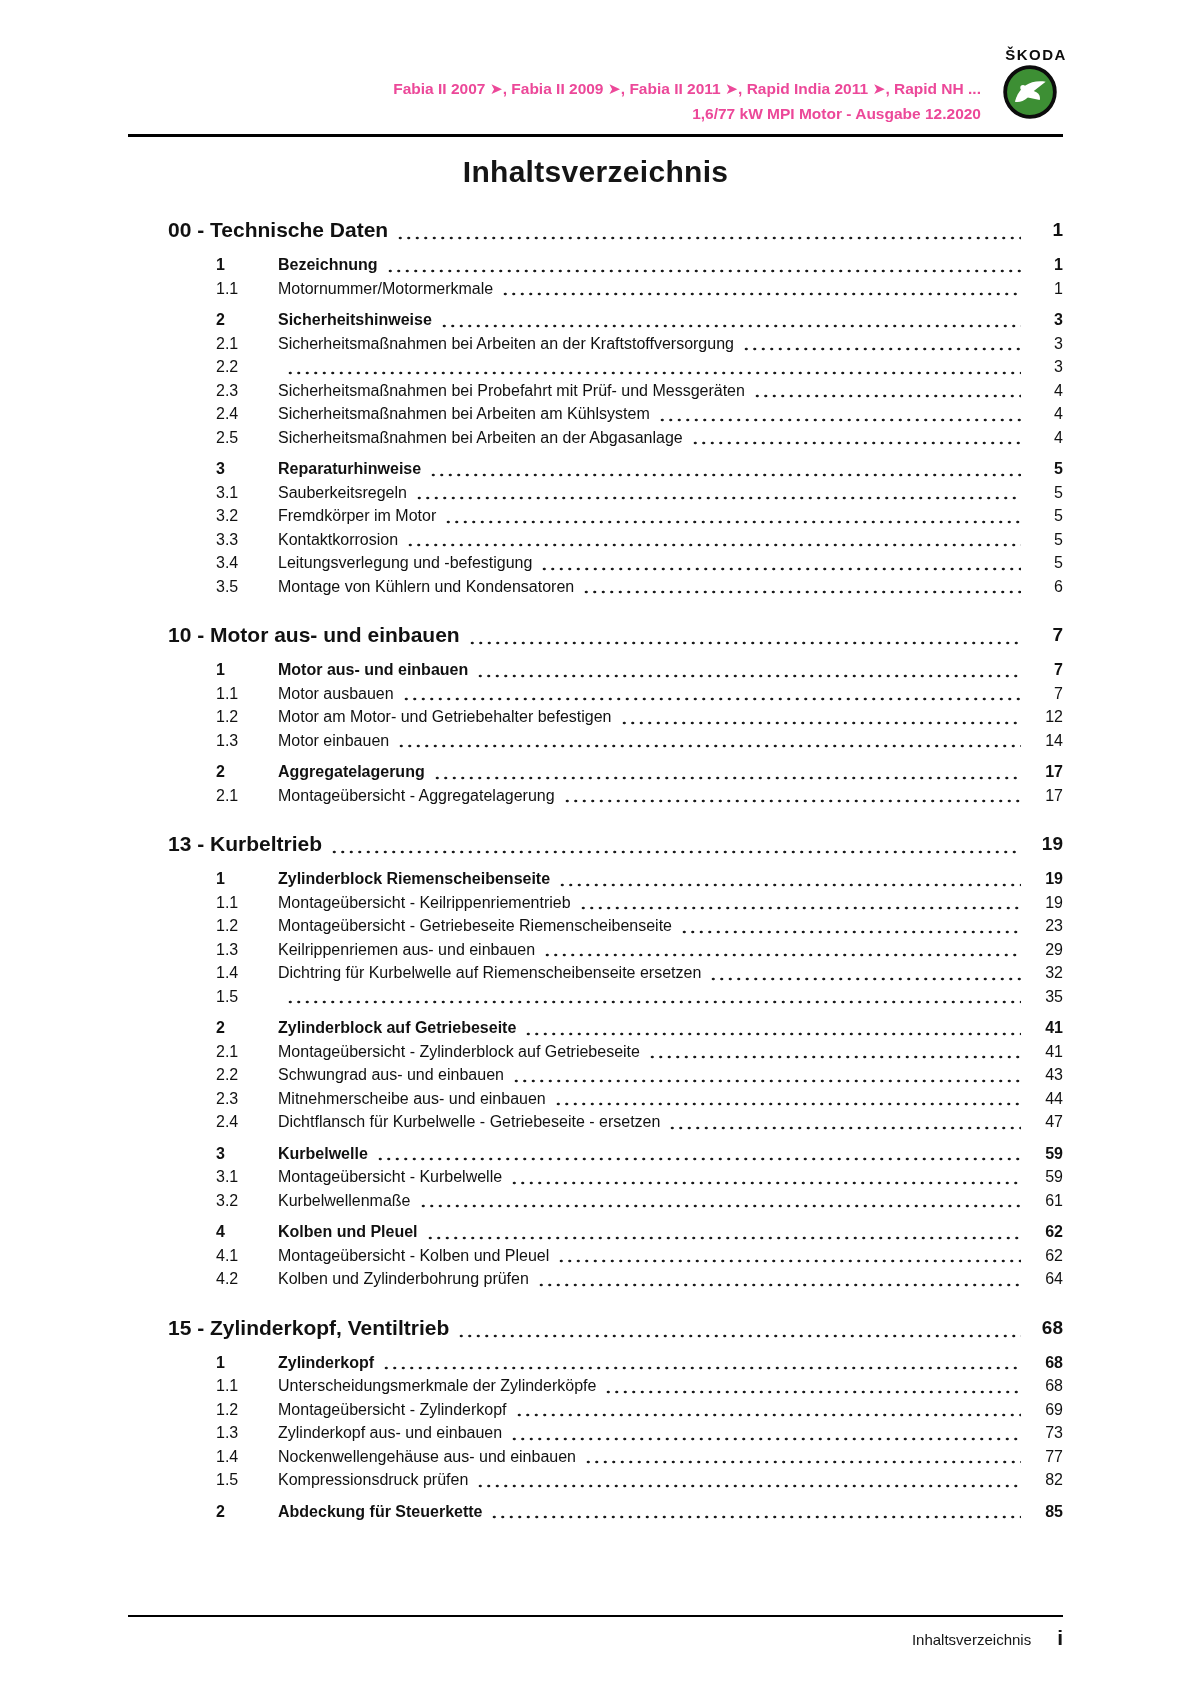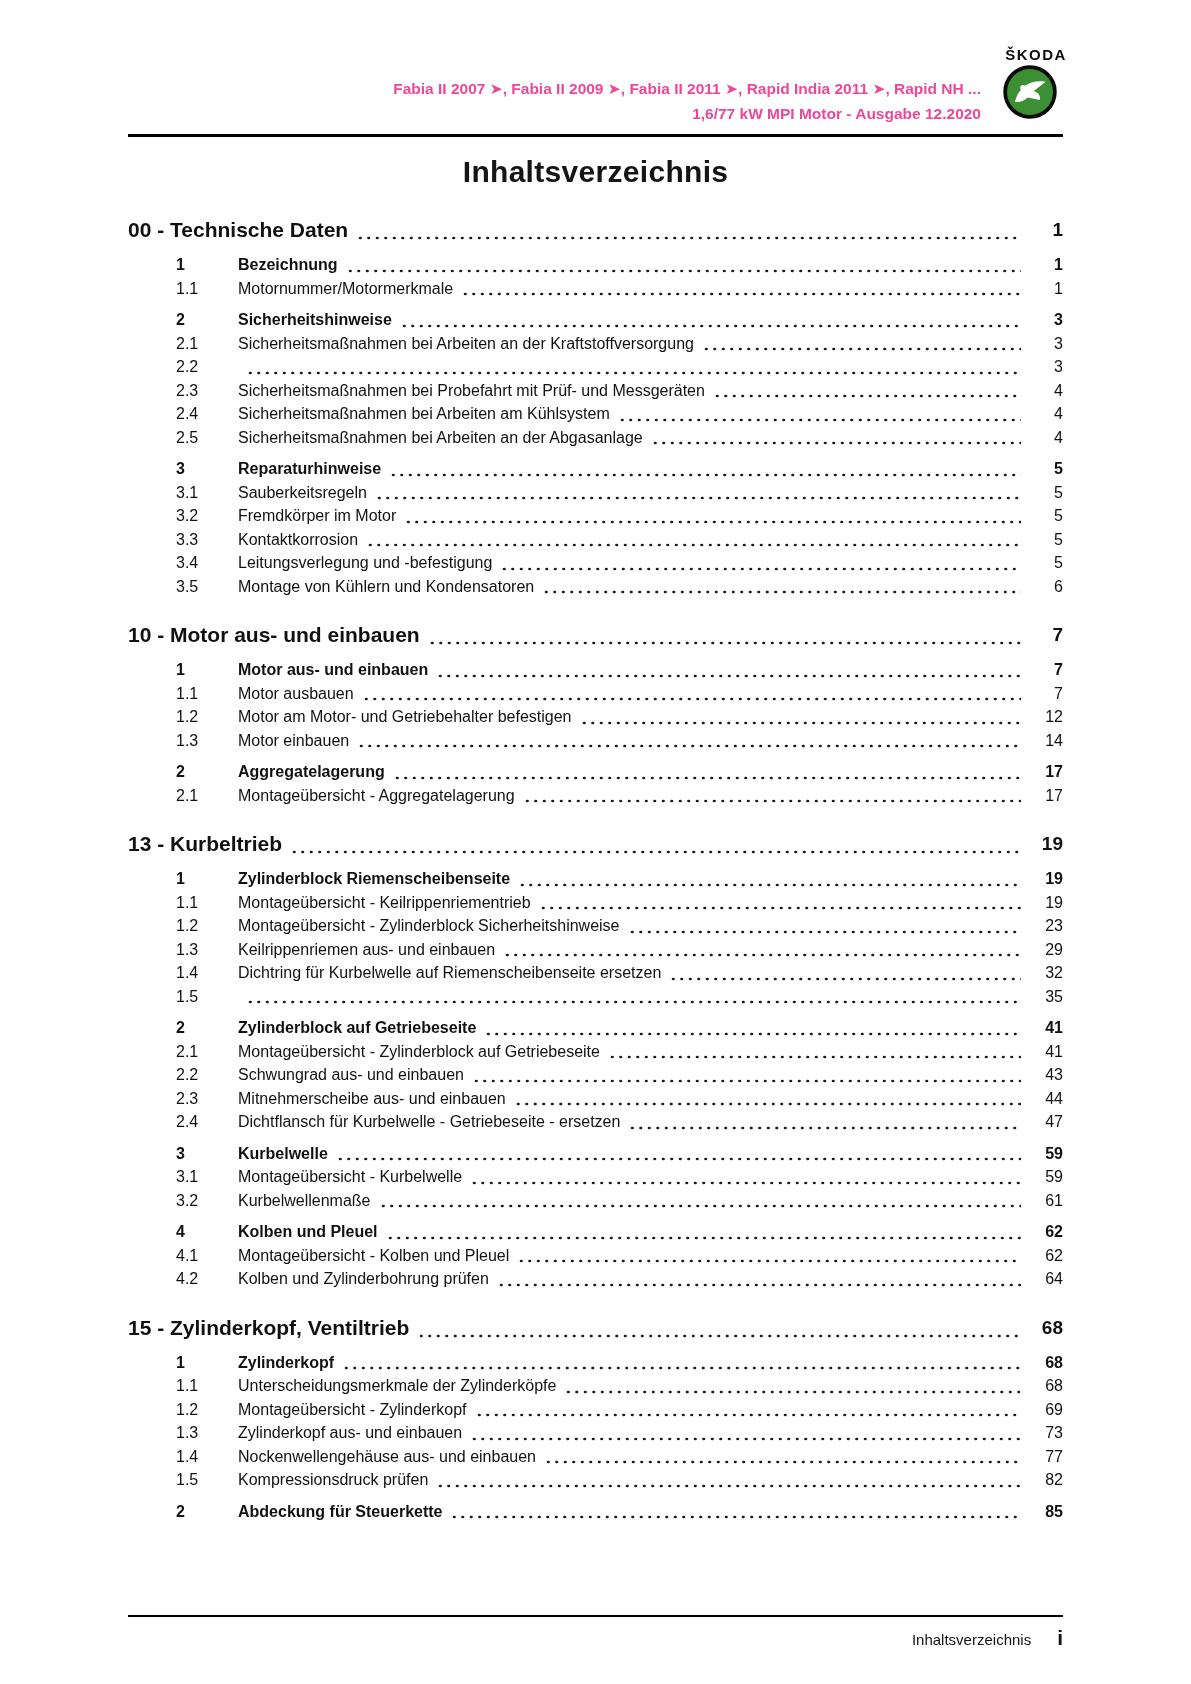--- a/index.html
+++ b/index.html
@@ -17,21 +17,21 @@
   .brand { display:flex; flex-direction:column; align-items:center; width:66px; }
   .brand-word { font-size:15px; font-weight:bold; letter-spacing:1.5px; color:#0c0c0c;margin-left:12px; }
   .brand svg { margin-top:2px; display:block; }
   .rule { height:3px; background:#000; margin-top:8px; }
 
   
   .title { text-align:center; font-size:30px; font-weight:bold; margin-top:18px; letter-spacing:0.3px; color:#151515; }
 
   
   .toc { margin-top:26px; }
-  .chapter { margin-top:22px; }
+  .chapter { margin-top:22px;margin-left:40px; }
   .chapter:first-child { margin-top:0; }
   .row { display:flex; align-items:flex-end; }
   .chapter-heading { font-size:21px; font-weight:bold; line-height:30px; }
   .entry { font-size:16px; line-height:23.5px; padding-left:48px; }
   .entry.sect { font-weight:bold; margin-top:8px; }
   .num { flex:0 0 62px; }
   .ttl { white-space:nowrap; }
   .leader {
     flex:1 1 auto; min-width:20px; height:4px;
     margin:0 4px 4px 8px;
@@ -220,21 +220,21 @@
           <span class="pg">19</span>
         </div>
         <div class="row entry">
           <span class="num">1.1</span>
           <span class="ttl">Montageübersicht - Keilrippenriementrieb</span>
           <span class="leader"></span>
           <span class="pg">19</span>
         </div>
         <div class="row entry">
           <span class="num">1.2</span>
-          <span class="ttl">Montageübersicht - Zylinderblock Sicherheitshinweise</span>
+          <span class="ttl">Montageübersicht - Getriebeseite Riemenscheibenseite</span>
           <span class="leader"></span>
           <span class="pg">23</span>
         </div>
         <div class="row entry">
           <span class="num">1.3</span>
           <span class="ttl">Keilrippenriemen aus- und einbauen</span>
           <span class="leader"></span>
           <span class="pg">29</span>
         </div>
         <div class="row entry">

